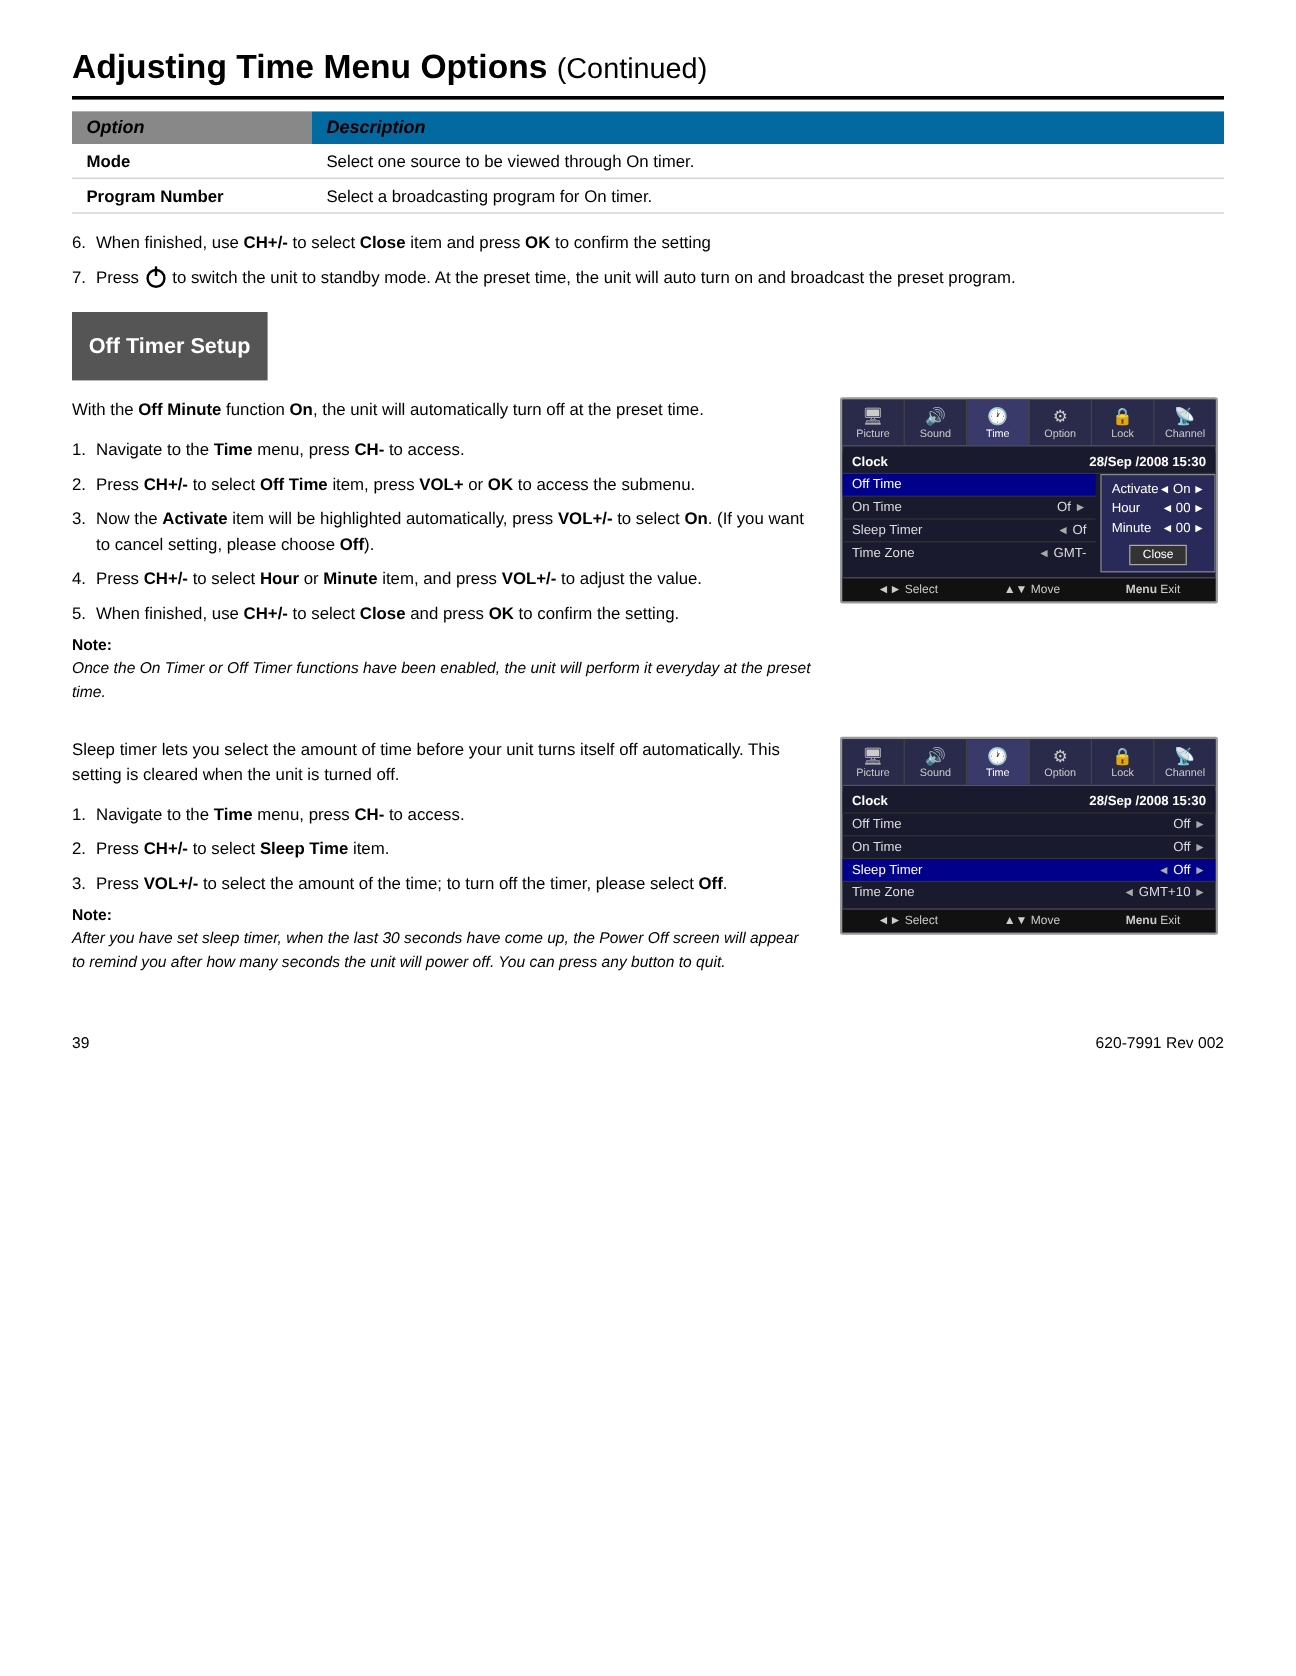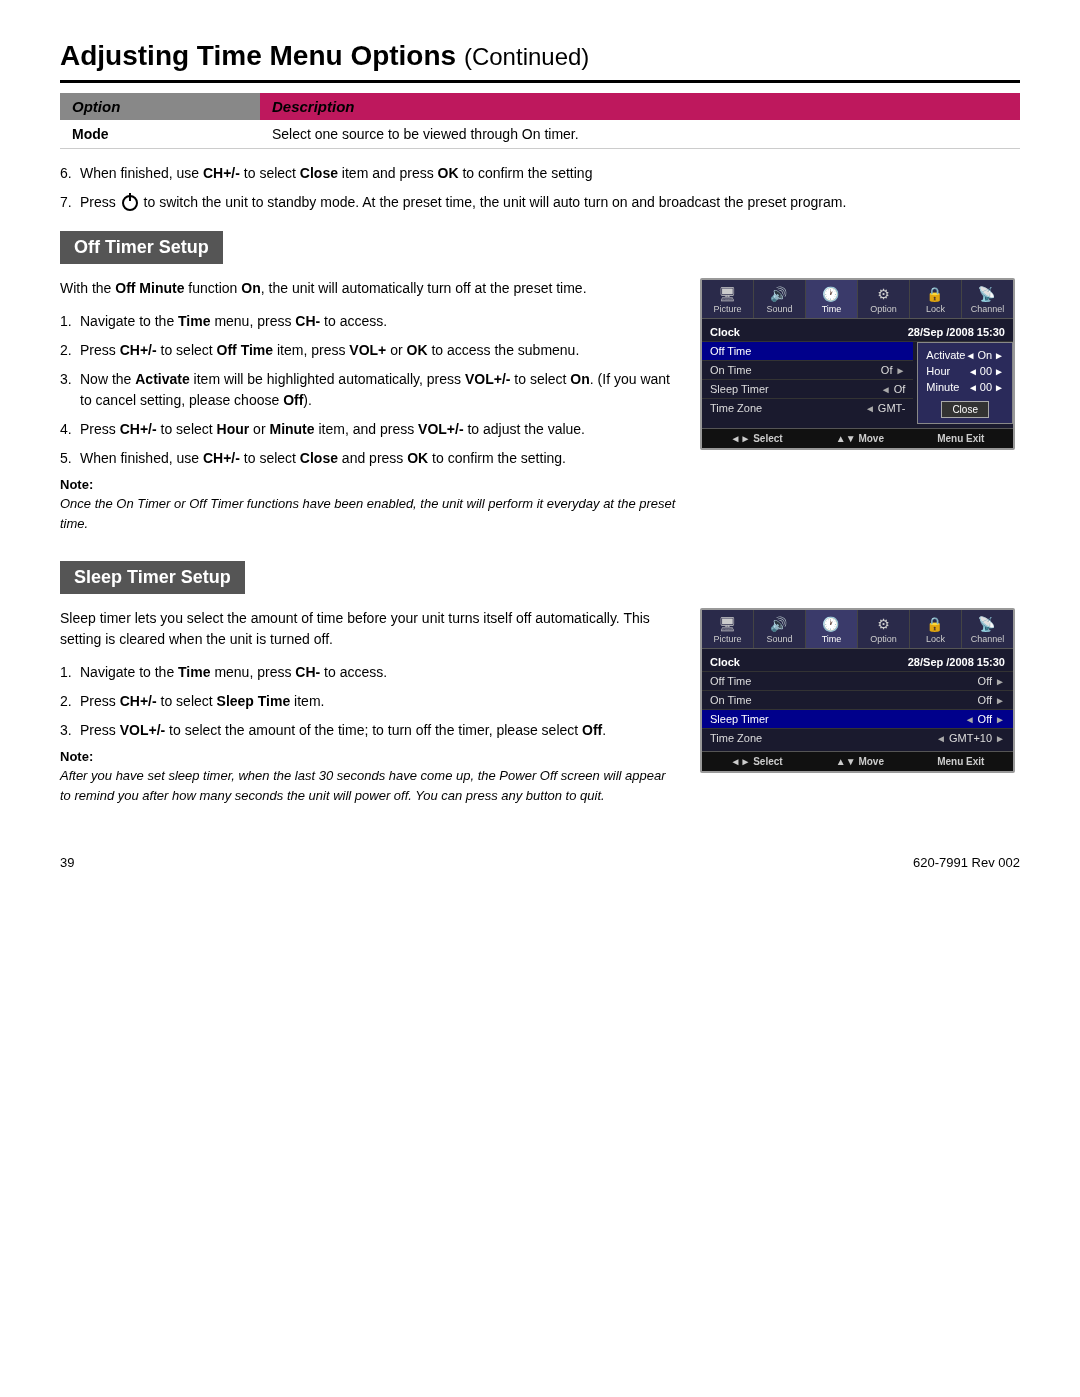--- a/index.html
+++ b/index.html
@@ -41,21 +41,21 @@
       color: #000;
       padding: 5px 12px;
       text-align: left;
       font-size: 15px;
     }
     .option-table thead th:first-child {
       background: #888;
       width: 200px;
     }
     .option-table thead th:last-child {
-      background: #be185d;
+      background: #0369a1;
     }
     .option-table tbody tr {
       border-bottom: 1px solid #ccc;
     }
     .option-table tbody td {
       padding: 6px 12px;
       vertical-align: top;
     }
     .option-table tbody td:first-child {
       font-weight: bold;
@@ -79,21 +79,21 @@
       position: absolute;
       left: 0;
     }
 
     
     .section-header {
       background: #555;
       color: #fff;
       font-size: 18px;
       font-weight: bold;
-      padding: 6px 14px;
+      padding: 18px 14px;
       margin-bottom: 14px;
       display: inline-block;
     }
 
     
     .two-col {
       display: flex;
       gap: 24px;
       margin-bottom: 14px;
     }
@@ -187,21 +187,20 @@
     }
 
     .tv-menu-footer {
       background: #111;
       border-top: 1px solid #555;
       display: flex;
       justify-content: space-around;
       padding: 4px 2px;
       font-size: 10px;
       color: #ccc;
-      font-weight: bold;
     }
 
     
     .note-block {
       margin-bottom: 10px;
     }
     .note-label {
       font-weight: bold;
       font-size: 13px;
       margin-bottom: 2px;
@@ -234,20 +233,24 @@
   <thead>
     <tr>
       <th>Option</th>
       <th>Description</th>
     </tr>
   </thead>
   <tbody id="option-table-body">
   <tr>
         <td><strong>Mode</strong></td>
         <td>Select one source to be viewed through On timer.</td>
+      </tr>
+      <tr>
+        <td><strong>Program Number</strong></td>
+        <td>Select a broadcasting program for On timer.</td>
       </tr>
     </tbody>
 </table>
 
 <div class="content-section">
   <ol class="num-list" id="intro-list">
       <li><span class="num">6.</span> When finished, use <strong>CH+/-</strong> to select <strong>Close</strong> item and press <strong>OK</strong> to confirm the setting</li>
       <li><span class="num">7.</span> Press <span style="display:inline-block;width:16px;height:16px;border:2px solid #000;border-radius:50%;position:relative;vertical-align:middle;margin:0 2px;"><span style="position:absolute;top:-4px;left:50%;transform:translateX(-50%);width:2px;height:8px;background:#000;display:block;"></span></span> to switch the unit to standby mode. At the preset time, the unit will auto turn on and broadcast the preset program.</li>
     </ol>
 </div>
@@ -349,21 +352,20 @@
             <span><strong>◄►</strong> Select</span>
             <span><strong>▲▼</strong> Move</span>
             <span><strong>Menu</strong> Exit</span>
           </div>
         </div>
     </div>
   </div>
 </div>
 
 <div class="content-section">
-  <div class="section-header">Sleep Timer Setup</div>
   <div class="two-col">
     <div class="text-col">
       <p style="margin-bottom:12px; line-height:1.5;" id="sleep-intro-text">Sleep timer lets you select the amount of time before your unit turns itself off automatically. This setting is cleared when the unit is turned off.</p>
       <ol class="num-list" id="sleep-timer-steps-list">
           <li><span class="num">1.</span> Navigate to the <strong>Time</strong> menu, press <strong>CH-</strong> to access.</li>
           <li><span class="num">2.</span> Press <strong>CH+/-</strong> to select <strong>Sleep Time</strong> item.</li>
           <li><span class="num">3.</span> Press <strong>VOL+/-</strong> to select the amount of the time; to turn off the timer, please select <strong>Off</strong>.</li>
         </ol>
       <div class="note-block">
         <div class="note-label">Note:</div>

